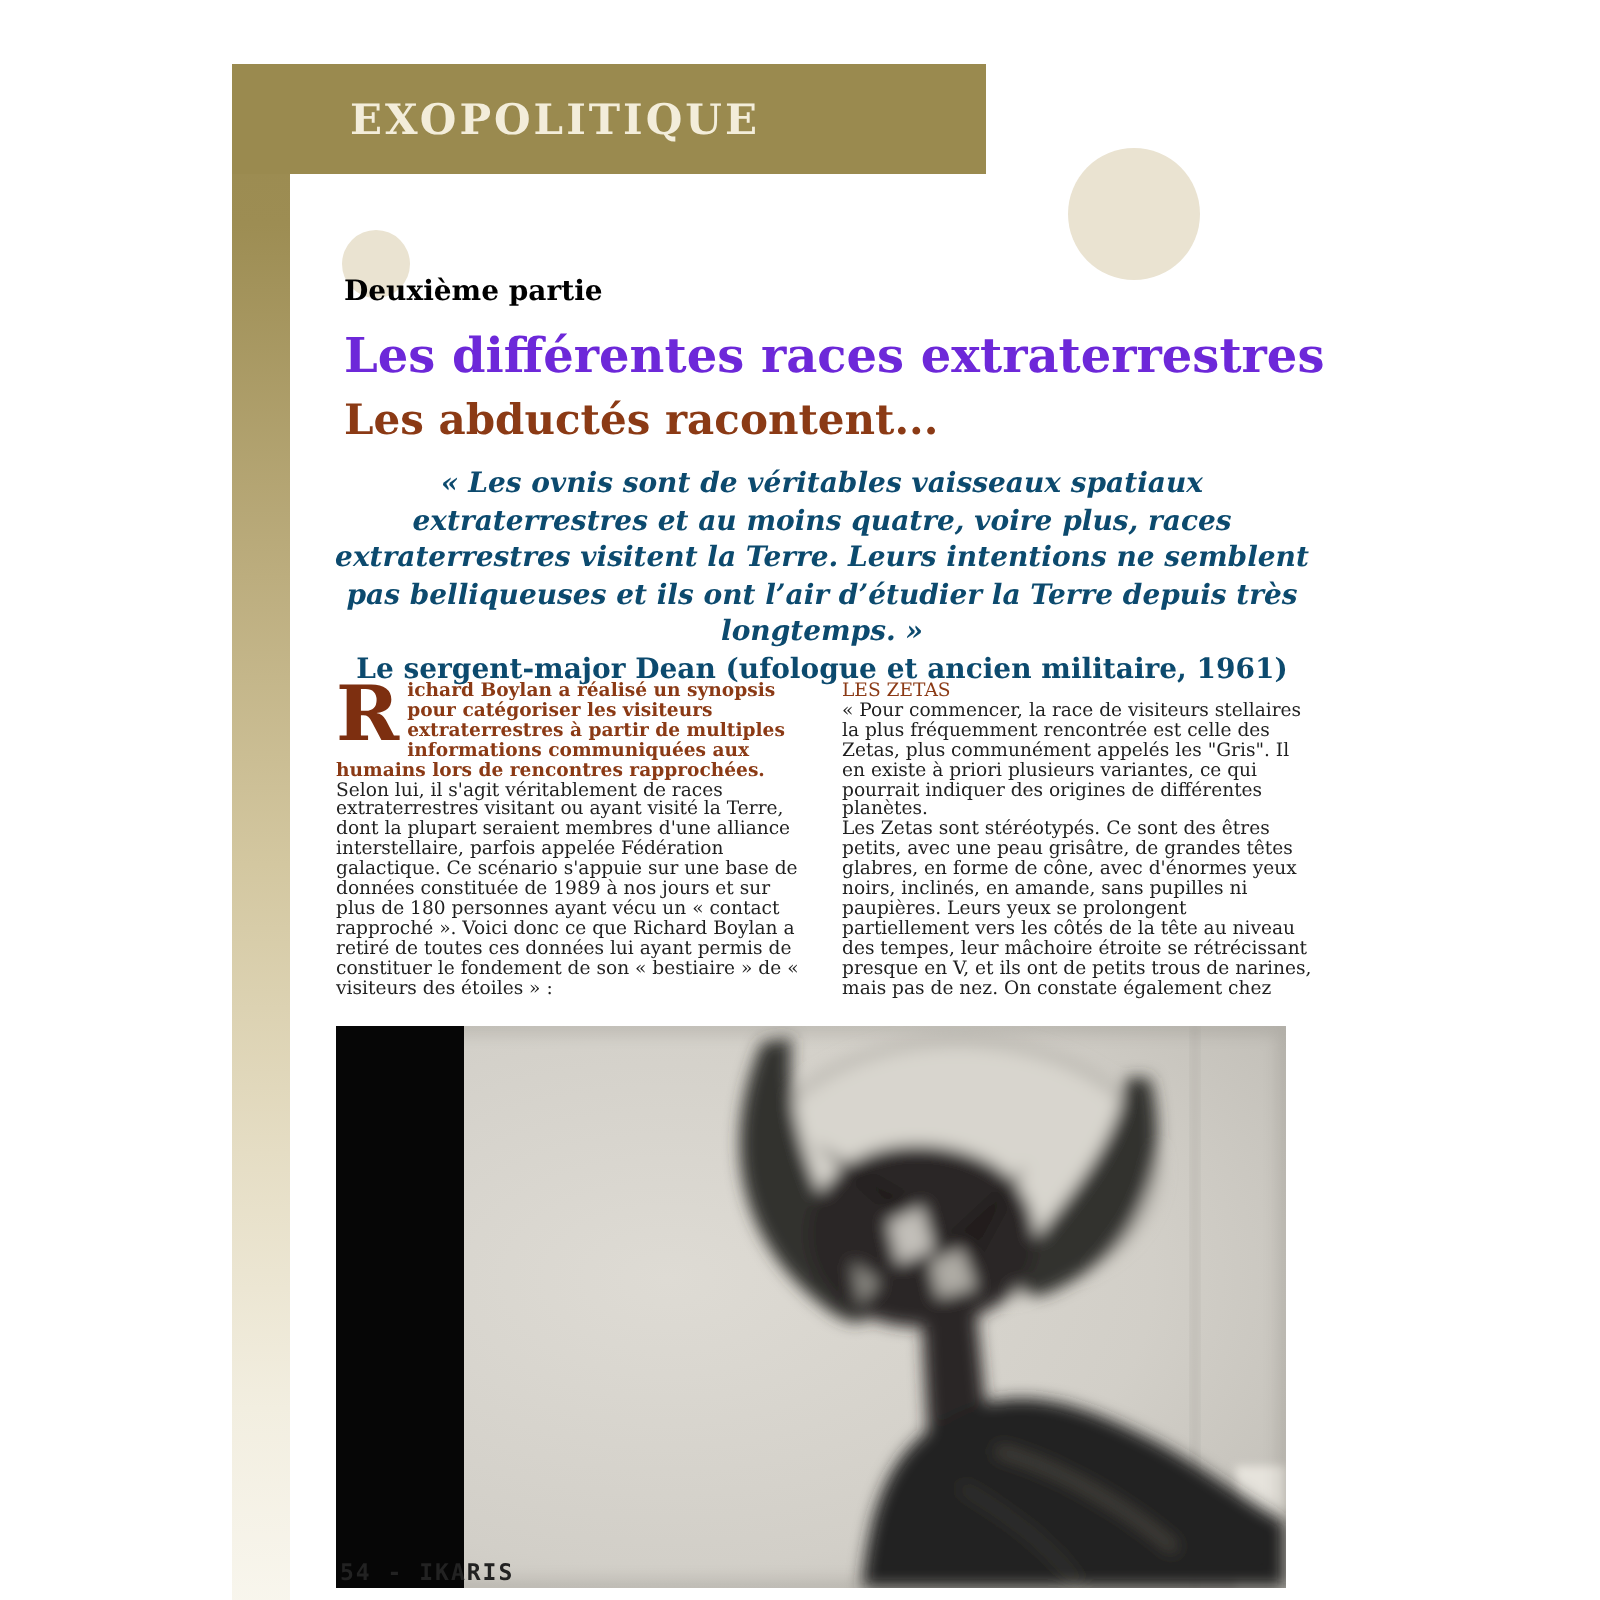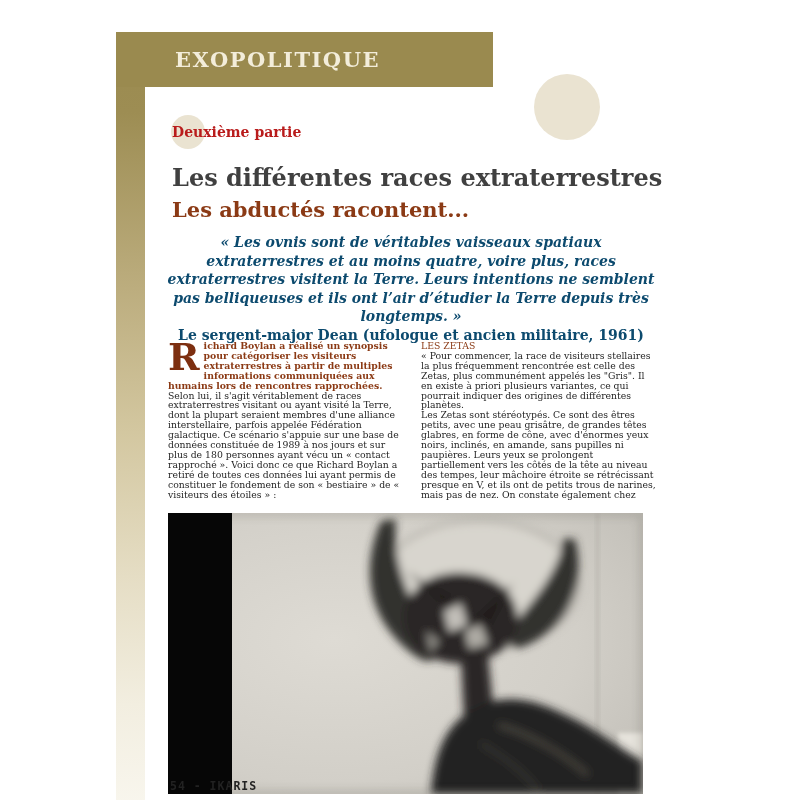--- a/index.html
+++ b/index.html
@@ -19,22 +19,22 @@
     left:116px;top:0;width:377px;height:55px;background:#9a8a4f;
     display:flex;align-items:center;
   }
   .banner-label{
     margin-left:59px;color:#f3edda;font-weight:bold;font-size:21px;letter-spacing:1.5px;
   }
   .deco-circle{border-radius:50%;background:#eae3d1;}
   .circle-small{left:171px;top:83px;width:34px;height:34px;}
   .circle-big{left:534px;top:42px;width:66px;height:66px;}
 
-  .part-label{left:172px;top:92px;font-size:14px;font-weight:bold;color:#b91c1c;}
-  .page-title{left:172px;top:131px;font-size:24px;font-weight:bold;color:#404040;}
+  .part-label{left:172px;top:106px;font-size:14px;font-weight:bold;color:#000000;}
+  .page-title{left:172px;top:131px;font-size:24px;font-weight:bold;color:#6d28d9;}
   .page-subtitle{left:172px;top:165px;font-size:21px;font-weight:bold;color:#8b3a15;}
 
   .quote-block{left:163px;top:201px;width:496px;text-align:center;color:#0c4a6e;}
   .quote-text{font-size:14px;line-height:18.6px;font-weight:bold;font-style:italic;}
   .quote-attr{font-size:14px;line-height:19px;font-weight:bold;}
 
   .col{width:237px;font-size:9.3px;line-height:9.9px;color:#1f1f1f;text-align:left;}
   .col p{margin:0;}
   .col-left{left:168px;top:309px;}
   .col-right{left:421px;top:309px;}

